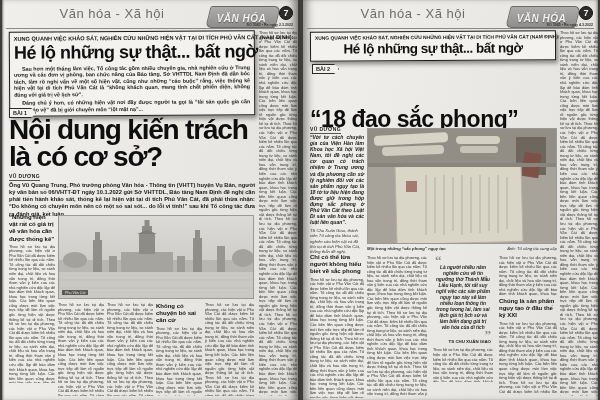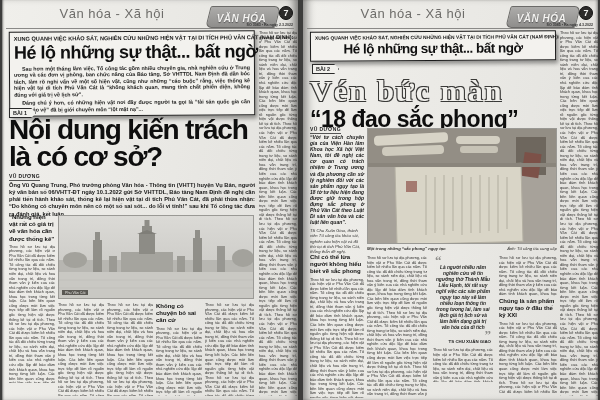--- a/index.html
+++ b/index.html
@@ -145,21 +145,20 @@
     <div class="header-rule"></div>
 
     <div class="right-col col">Theo hồ sơ lưu tại địa phương, các hiện vật ở Phủ Vân Cát đã được kiểm kê nhiều lần qua các năm. Tổ công tác đã đối chiếu từng trang tư liệu, so sánh niên đại, chất liệu và hoa văn trang trí, đồng thời tham vấn ý kiến của các nhà nghiên cứu độc lập để bảo đảm tính khách quan, khoa học trong từng kết luận. Các bên liên quan cũng được mời làm việc trực tiếp để làm rõ nguồn gốc từng hiện vật được thống kê tại di tích. Theo hồ sơ lưu tại địa phương, các hiện vật ở Phủ Vân Cát đã được kiểm kê nhiều lần qua các năm. Tổ công tác đã đối chiếu từng trang tư liệu, so sánh niên đại, chất liệu và hoa văn trang trí, đồng thời tham vấn ý kiến của các nhà nghiên cứu độc lập để bảo đảm tính khách quan, khoa học trong từng kết luận. Các bên liên quan cũng được mời làm việc trực tiếp để làm rõ nguồn gốc từng hiện vật được thống kê tại di tích. Theo hồ sơ lưu tại địa phương, các hiện vật ở Phủ Vân Cát đã được kiểm kê nhiều lần qua các năm. Tổ công tác đã đối chiếu từng trang tư liệu, so sánh niên đại, chất liệu và hoa văn trang trí, đồng thời tham vấn ý kiến của các nhà nghiên cứu độc lập để bảo đảm tính khách quan, khoa học trong từng kết luận. Các bên liên quan cũng được mời làm việc trực tiếp để làm rõ nguồn gốc từng hiện vật được thống kê tại di tích. Theo hồ sơ lưu tại địa phương, các hiện vật ở Phủ Vân Cát đã được kiểm kê nhiều lần qua các năm. Tổ công tác đã đối chiếu từng trang tư liệu, so sánh niên đại, chất liệu và hoa văn trang trí, đồng thời tham vấn ý kiến của các nhà nghiên cứu độc lập để bảo đảm tính khách quan, khoa học trong từng kết luận. Các bên liên quan cũng được mời làm việc trực tiếp để làm rõ nguồn gốc từng hiện vật được thống kê tại di tích. Theo hồ sơ lưu tại địa phương, các hiện vật ở Phủ Vân Cát đã được kiểm kê nhiều lần qua các năm. Tổ công tác đã đối chiếu từng trang tư liệu, so sánh niên đại, chất liệu và hoa văn trang trí, đồng thời tham vấn ý kiến của các nhà nghiên cứu độc lập để bảo đảm tính khách quan, khoa học trong từng kết luận. Các bên liên quan cũng được mời làm việc trực tiếp để làm rõ nguồn gốc từng hiện vật được thống kê tại di tích. Theo hồ sơ lưu tại địa phương, các hiện vật ở Phủ Vân Cát đã được kiểm kê nhiều lần qua các năm. Tổ công tác đã đối chiếu từng trang tư liệu, so sánh niên đại, chất liệu và hoa văn trang trí, đồng thời tham vấn ý kiến của các nhà nghiên cứu độc lập để bảo đảm tính khách quan, khoa học trong từng kết luận. Các bên liên quan cũng được mời làm việc trực tiếp để làm rõ nguồn gốc từng hiện vật được thống kê tại di tích.</div>
 
     <div class="feature-box" style="padding:3px 4px 4px;">
       <div class="kicker" style="font-size:4.9px;">XUNG QUANH VIỆC KHẢO SÁT, NGHIÊN CỨU NHỮNG HIỆN VẬT TẠI DI TÍCH PHỦ VÂN CÁT (NAM ĐỊNH):</div>
       <div class="feature-title small">Hé lộ những sự thật... bất ngờ</div>
     </div>
 
     <div class="tag" style="left:9px;top:64px;">BÀI 2</div>
-    <h1 class="hl-outline">Vén bức màn</h1>
     <h1 class="hl-solid">“18 đạo sắc phong”</h1>
     <div class="byline" style="left:7px;top:126px;">VŨ DƯƠNG</div>
 
     <p class="quote-lead">“Với tư cách chuyên gia của Viện Hàn lâm Khoa học Xã hội Việt Nam, tôi đề nghị các cơ quan có trách nhiệm ở Trung ương và địa phương cần xử lý nghiêm đối với các sản phẩm ngụy tạo là 18 tờ tư liệu hiện đang được giữ trong hộp đựng sắc phong ở Phủ Vân Cát theo Luật Di sản văn hóa và các luật liên quan”.</p>
     <div class="quote-attr">TS Chu Xuân Giao, thành viên Tổ công tác khảo sát, nghiên cứu hiện vật và đồ thờ tại di tích Phủ Vân Cát, thẳng thắn đề nghị.</div>
 
     <div style="position:absolute;left:7px;top:254px;width:54px;">
       <h3 class="subhead">Chỉ có thể lừa người không hiểu biết về sắc phong</h3>
       <div class="col" style="height:120px;">Theo hồ sơ lưu tại địa phương, các hiện vật ở Phủ Vân Cát đã được kiểm kê nhiều lần qua các năm. Tổ công tác đã đối chiếu từng trang tư liệu, so sánh niên đại, chất liệu và hoa văn trang trí, đồng thời tham vấn ý kiến của các nhà nghiên cứu độc lập để bảo đảm tính khách quan, khoa học trong từng kết luận. Các bên liên quan cũng được mời làm việc trực tiếp để làm rõ nguồn gốc từng hiện vật được thống kê tại di tích. Theo hồ sơ lưu tại địa phương, các hiện vật ở Phủ Vân Cát đã được kiểm kê nhiều lần qua các năm. Tổ công tác đã đối chiếu từng trang tư liệu, so sánh niên đại, chất liệu và hoa văn trang trí, đồng thời tham vấn ý kiến của các nhà nghiên cứu độc lập để bảo đảm tính khách quan, khoa học trong từng kết luận. Các bên liên quan cũng được mời làm việc trực tiếp để làm rõ nguồn gốc từng hiện vật được thống kê tại di tích. Theo hồ sơ lưu tại địa phương, các hiện vật ở Phủ Vân Cát đã được kiểm kê nhiều lần qua các năm. Tổ công tác đã đối chiếu từng trang tư liệu, so sánh niên đại, chất liệu và hoa văn trang trí, đồng thời tham vấn ý kiến của các nhà nghiên cứu độc lập để bảo đảm tính khách quan, khoa học trong từng kết luận. Các bên liên quan cũng được mời làm việc trực tiếp để làm rõ nguồn gốc từng hiện vật được thống kê tại di tích.</div>
     </div>

